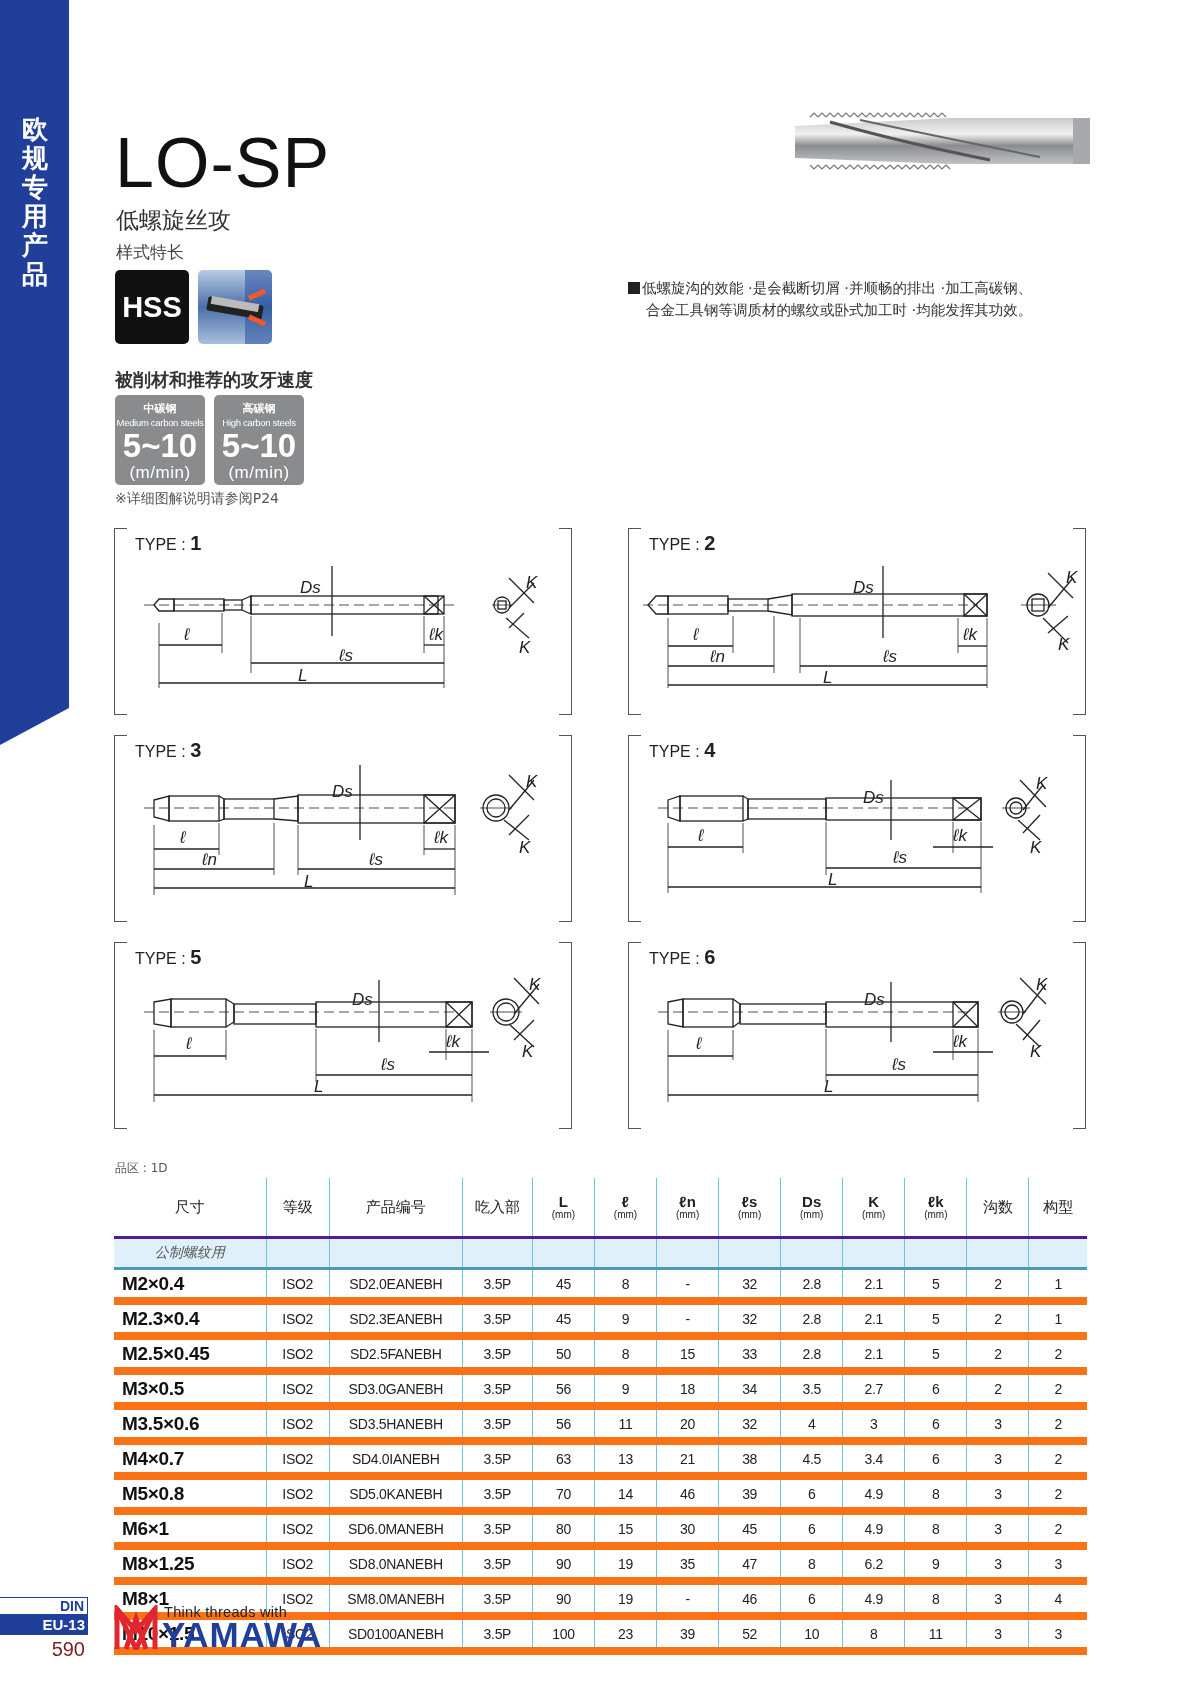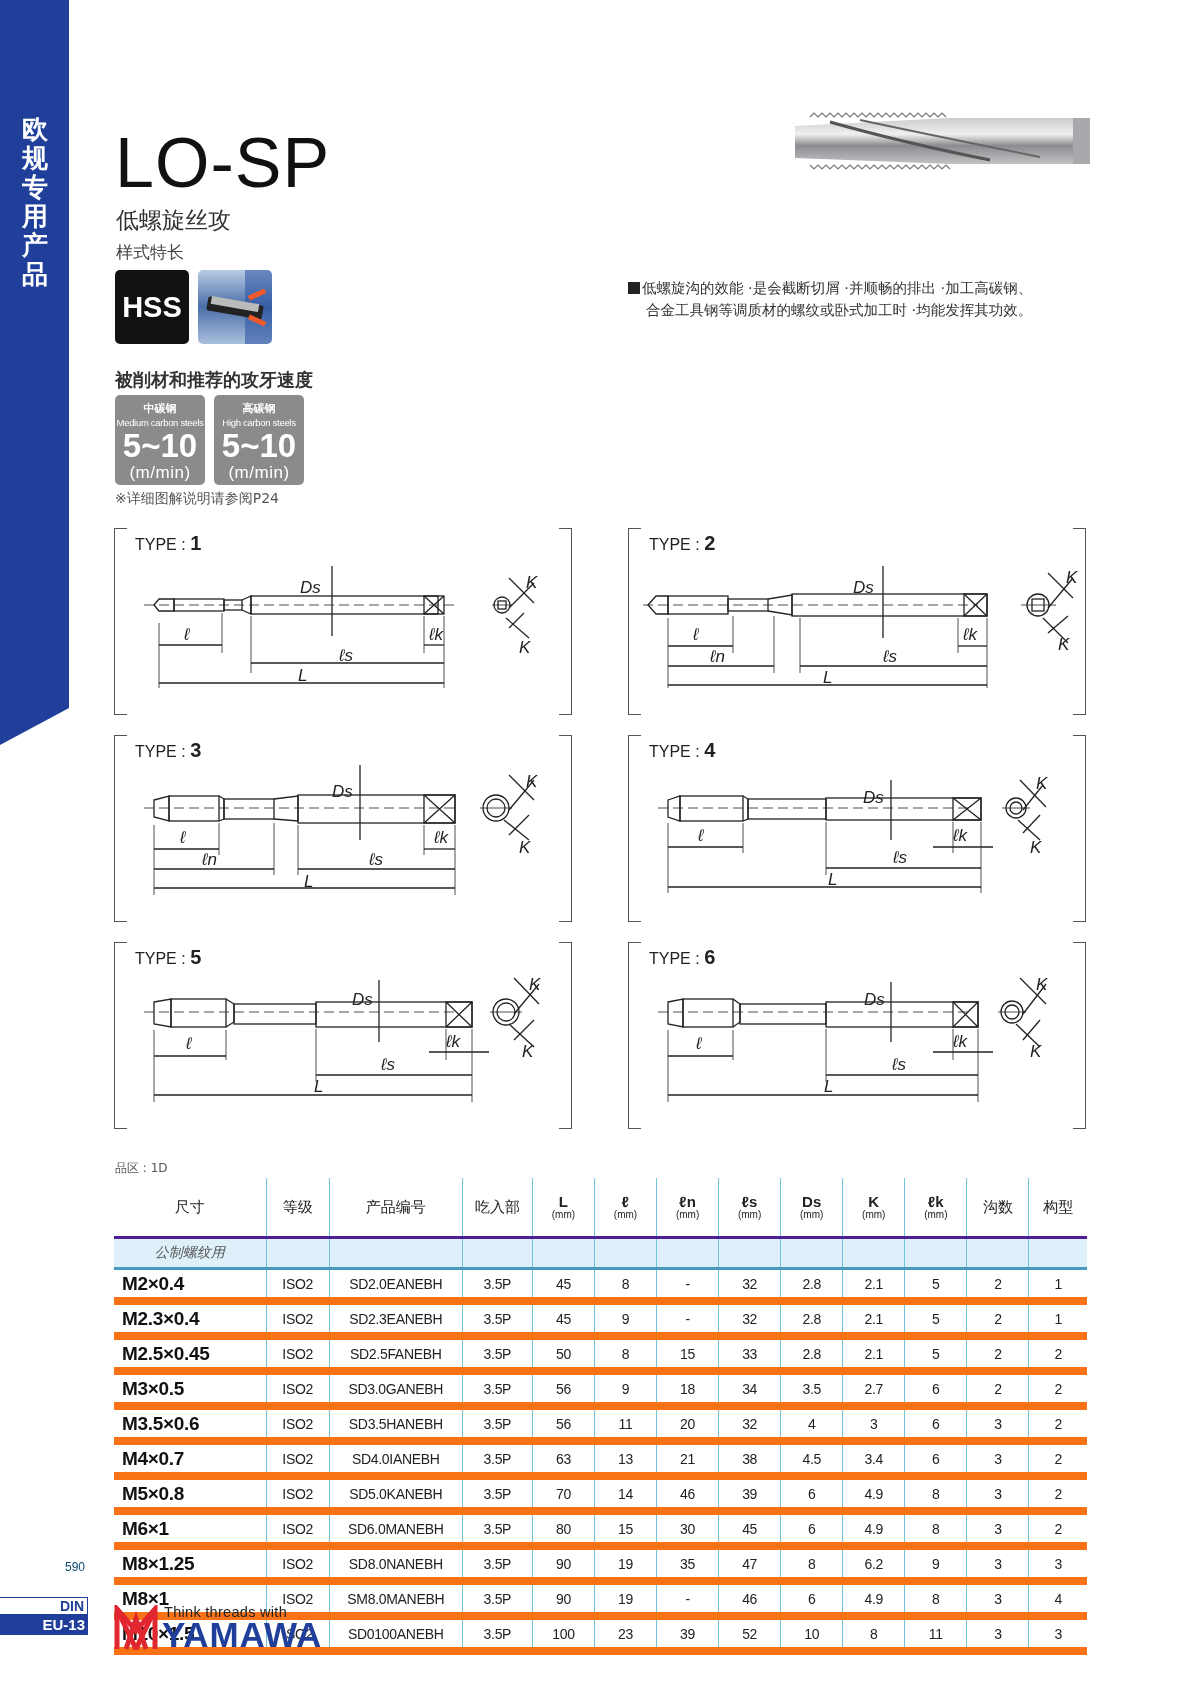--- a/index.html
+++ b/index.html
@@ -77,21 +77,21 @@
   table.spec tr.row td { height:25px; text-align:center; font-size:14px; color:#222; border-left:1.5px solid #6fc3dd;
                          letter-spacing:-0.3px; }
   table.spec tr.row td:first-child { border-left:none; text-align:left; padding-left:8px; font-size:19px; font-weight:bold; color:#111; }
   table.spec tr.row { border-bottom:8px solid #f97316; }
 
   
   .footer-din { position:absolute; left:0; top:1597px; width:88px; height:18px; border:1px solid #1f3f9a; border-left:none;
                 box-sizing:border-box; text-align:right; padding-right:3px; font-size:14px; font-weight:bold; color:#1f3f9a; line-height:17px; }
   .footer-eu { position:absolute; left:0; top:1615px; width:88px; height:20px; background:#1f3f9a; color:#fff; text-align:right;
                padding-right:3px; box-sizing:border-box; font-size:15px; font-weight:bold; line-height:20px; }
-  .footer-page { position:absolute; left:0; top:1560px; width:85px; text-align:right; font-size:12px; color:#0c4a6e; }
+  .footer-page { position:absolute; left:0; top:1638px; width:85px; text-align:right; font-size:20px; color:#7f1d1d; }
   .logo-mark { position:absolute; left:114px; top:1605px; width:45px; height:45px; }
   .logo-tag { position:absolute; left:164px; top:1604px; font-size:14.5px; color:#222; letter-spacing:0.3px; }
   .logo-name { position:absolute; left:162px; top:1617px; font-size:35px; font-weight:bold; color:#1f3f9a; letter-spacing:1px; line-height:36px; }
 </style>
 </head>
 <body>
 
 <div class="side-band"></div>
 <div class="side-label">欧规专用产品</div>
 

